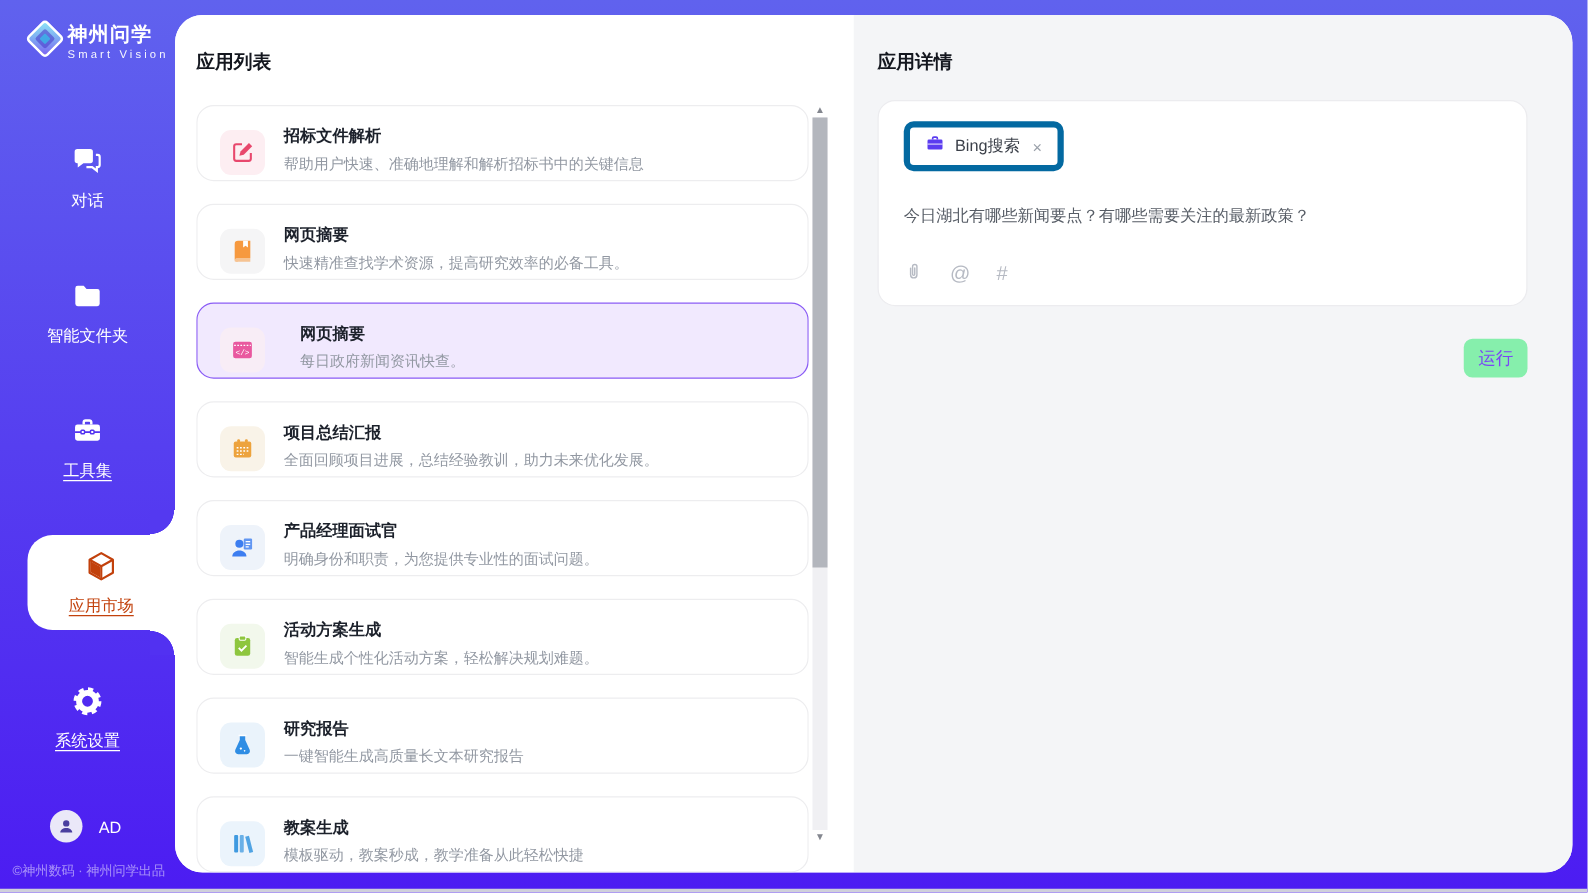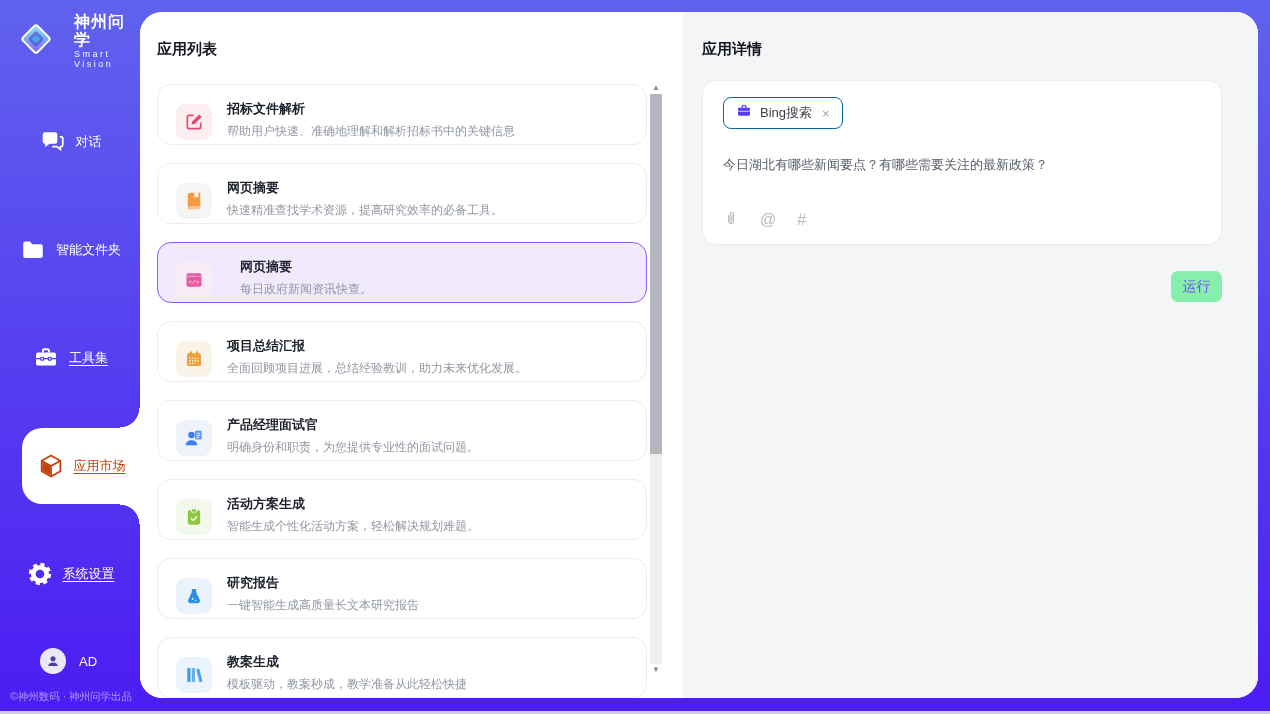--- a/index.html
+++ b/index.html
@@ -5,26 +5,26 @@
   * { box-sizing: border-box; margin: 0; padding: 0; }
   html,body { width:1270px; height:714px; }
   body {
     position: relative;
     font-family: "Liberation Sans", sans-serif;
     background: linear-gradient(180deg, #6062ee 0%, #4c1cf2 100%);
     overflow: hidden;
   }
   
   .sidebar { position:absolute; left:0; top:0; width:140px; height:100%; color:#fff; }
-  .logo { position:absolute; top:13px; left:18px; display:flex; align-items:center; gap:20px; }
+  .logo { position:absolute; top:13px; left:18px; display:flex; align-items:center; gap:0; }
   .logo-text { display:flex; flex-direction:column; }
   .logo-name { font-size:16px; font-weight:bold; letter-spacing:1px; line-height:18px; }
   .logo-sub { font-size:9px; letter-spacing:2.5px; opacity:.95; }
   .nav { position:absolute; top:104px; left:0; right:0; }
-  .nav-item { position:relative; height:76px; margin-bottom:32px; display:flex; flex-direction:row;
+  .nav-item { position:relative; height:76px; margin-bottom:32px; display:flex; flex-direction:column;
               align-items:center; justify-content:center; gap:9px; color:#fff; cursor:pointer; }
   .nav-label { font-size:13px; }
   .nav-item.underline .nav-label { text-decoration:underline; text-underline-offset:3px; }
   .nav-item.active { background:#fff; margin-left:22px; border-radius:20px 0 0 20px; color:#c2410c; }
   .nav-item.active::before { content:""; position:absolute; right:0; top:-20px; width:20px; height:20px;
       background:radial-gradient(circle at 0 0, #5439f0 19px, #fff 19.5px); }
   .nav-item.active::after { content:""; position:absolute; right:0; bottom:-20px; width:20px; height:20px;
       background:radial-gradient(circle at 0 100%, #5231f1 19px, #fff 19.5px); }
   .nav-icon { width:28px; height:28px; display:flex; align-items:center; justify-content:center; }
   .user { position:absolute; left:40px; bottom:40px; display:flex; align-items:center; gap:13px; font-size:13px; }
@@ -54,21 +54,21 @@
   .sb-arrow.up { top:0; } .sb-arrow.down { bottom:0; }
   .sb-track { position:absolute; left:0; right:0; top:12px; bottom:12px; background:#f0f0f3; }
   .sb-thumb { position:absolute; left:0; right:0; top:0; height:360px; background:#b3b6bd; cursor:grab; }
   
   .detail-panel { flex:1; position:relative; background:#f4f5f7; }
   .detail-panel .panel-title { position:absolute; top:28px; left:19px; }
   .detail-card { position:absolute; top:68px; left:19px; right:36px; height:165px; background:#fff;
                  border:1px solid #ececef; border-radius:14px; padding:16px 20px 14px;
                  display:flex; flex-direction:column; }
   .tool-tag { align-self:flex-start; display:inline-flex; align-items:center; gap:8px; height:31px;
-              padding:15px 12px; border:1px solid #0369a1; border-radius:8px; background:#fff; cursor:pointer; }
+              padding:15px 12px; border:5px solid #0369a1; border-radius:8px; background:#fff; cursor:pointer; }
   .tool-tag-label { font-size:13px; color:#3a3f48; }
   .tag-close { font-size:13px; color:#9aa0a9; margin-left:2px; cursor:pointer; }
   .prompt { margin-top:27px; font-size:13px; color:#575d66; flex:1; cursor:text; }
   .attach-row { display:flex; align-items:center; gap:21px; color:#b6bac3; }
   .attach-glyph { font-size:16px; line-height:16px; cursor:pointer; }
   .run-btn { position:absolute; top:259px; right:36px; width:51px; height:31px; border-radius:7px;
              background:#86efac; color:#7a47f5; font-size:14px; display:flex; align-items:center;
              justify-content:center; cursor:pointer; }
 </style>
 </head>

